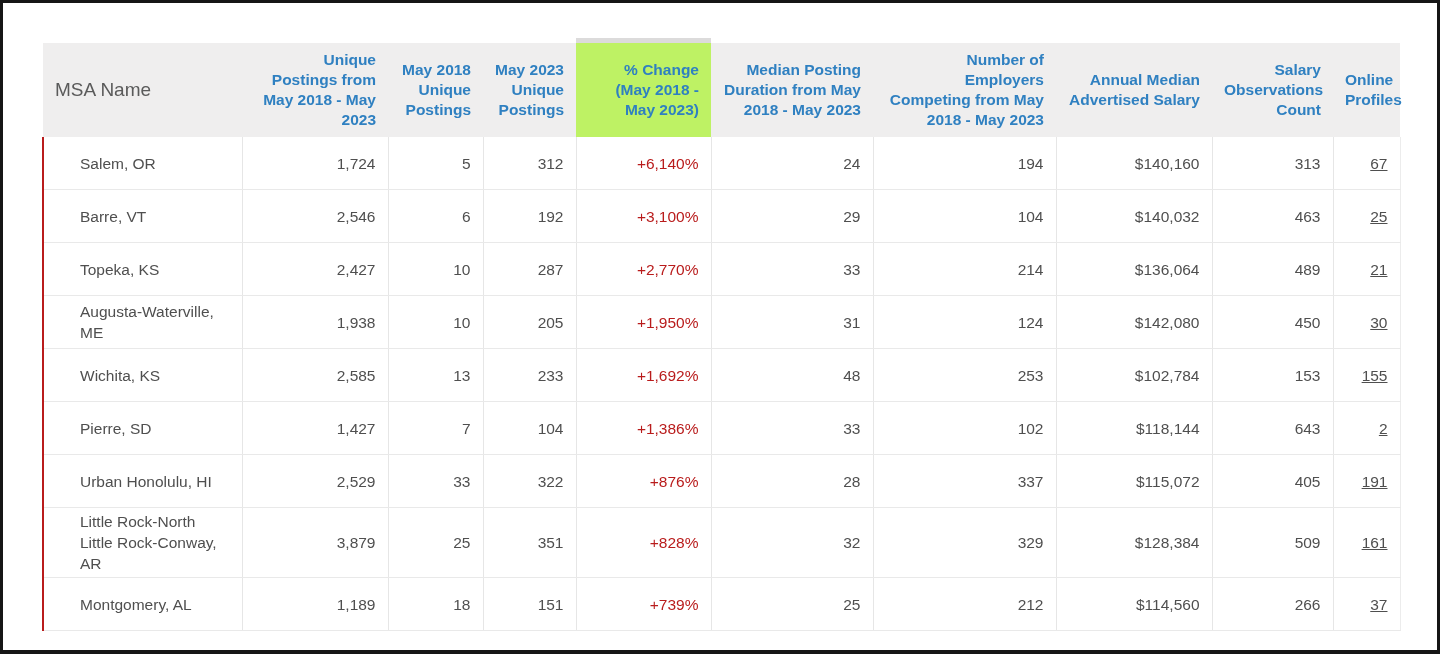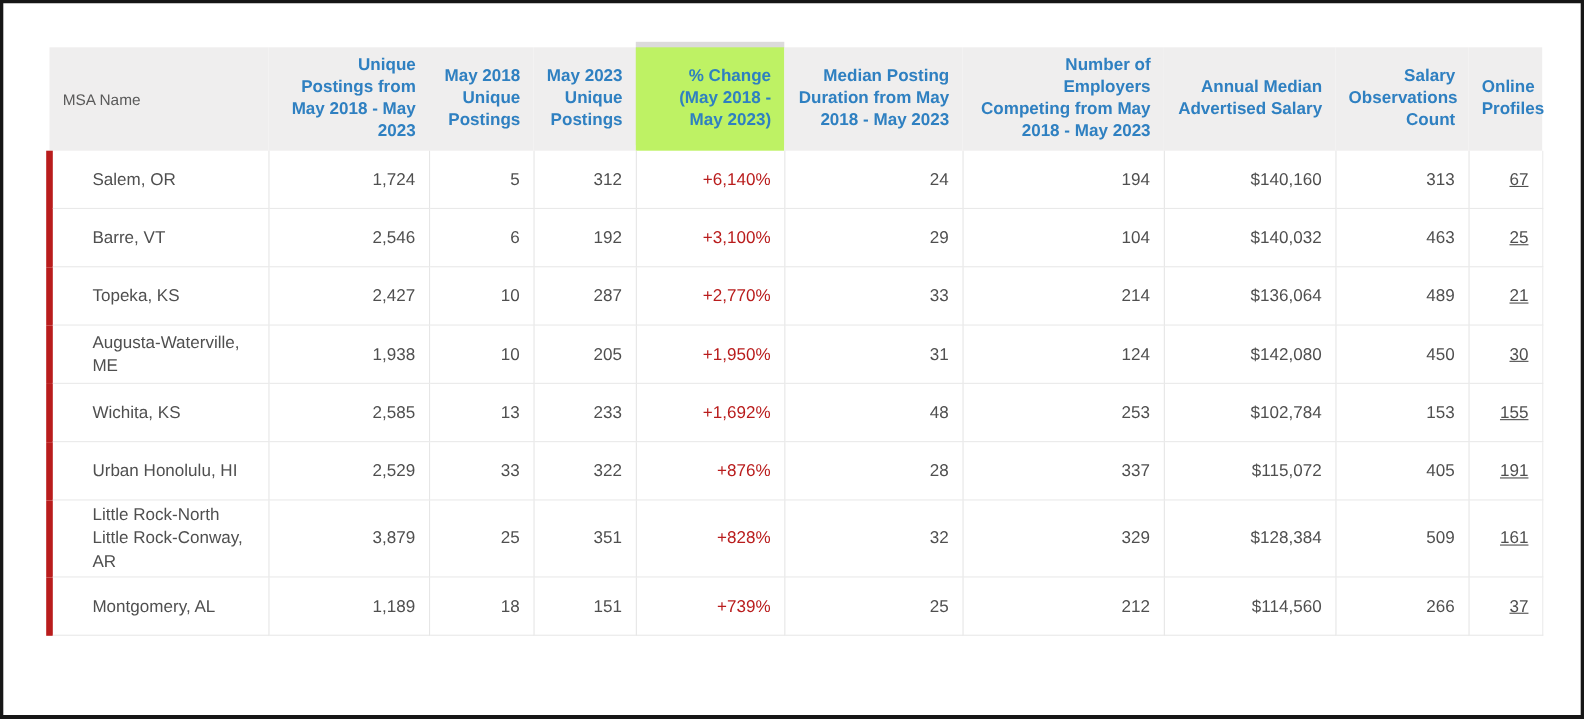--- a/index.html
+++ b/index.html
@@ -28,41 +28,41 @@
     line-height:20px;
     height:82px;
     padding:6px 12px;
     vertical-align:middle;
     text-align:right;
     cursor:pointer;
   }
   thead th.al{
     color:#5a5a5a;
     font-weight:400;
-    font-size:14px;
+    font-size:19px;
     text-align:left;
   }
   thead th.sorted{
     background:#bef264;
     box-shadow:0 -5px 0 0 #dcdbdb; 
   }
   
   tbody td{
     color:#4f4f4f;
     height:46px;
     padding:3px 12px;
     vertical-align:middle;
     text-align:right;
     border-bottom:1px solid #e9e9e9;
     border-right:1px solid #e6e6e6;
     background:#fff;
     line-height:21px;
     overflow:hidden;
   }
-  tbody td:first-child{border-left:6px solid #b91c1c;padding-left:36px;}
+  tbody td:first-child{border-left:2px solid #b91c1c;padding-left:36px;}
   tbody td:last-child{border-right:1px solid #ececec;text-decoration:underline;}
   tbody td.al{text-align:left;}
   tbody td.pct{color:#b91c1c;}
 </style>
 </head>
 <body>
 
 <div class="frame">
   <div class="table-wrap">
     <table>
@@ -147,20 +147,32 @@
             <td class="ar">13</td>
             <td class="ar">233</td>
             <td class="ar pct">+1,692%</td>
             <td class="ar">48</td>
             <td class="ar">253</td>
             <td class="ar">$102,784</td>
             <td class="ar">153</td>
             <td class="ar">155</td>
           </tr>
           <tr>
+            <td class="al">Pierre, SD</td>
+            <td class="ar">1,427</td>
+            <td class="ar">7</td>
+            <td class="ar">104</td>
+            <td class="ar pct">+1,386%</td>
+            <td class="ar">33</td>
+            <td class="ar">102</td>
+            <td class="ar">$118,144</td>
+            <td class="ar">643</td>
+            <td class="ar">2</td>
+          </tr>
+          <tr>
             <td class="al">Urban Honolulu, HI</td>
             <td class="ar">2,529</td>
             <td class="ar">33</td>
             <td class="ar">322</td>
             <td class="ar pct">+876%</td>
             <td class="ar">28</td>
             <td class="ar">337</td>
             <td class="ar">$115,072</td>
             <td class="ar">405</td>
             <td class="ar">191</td>

